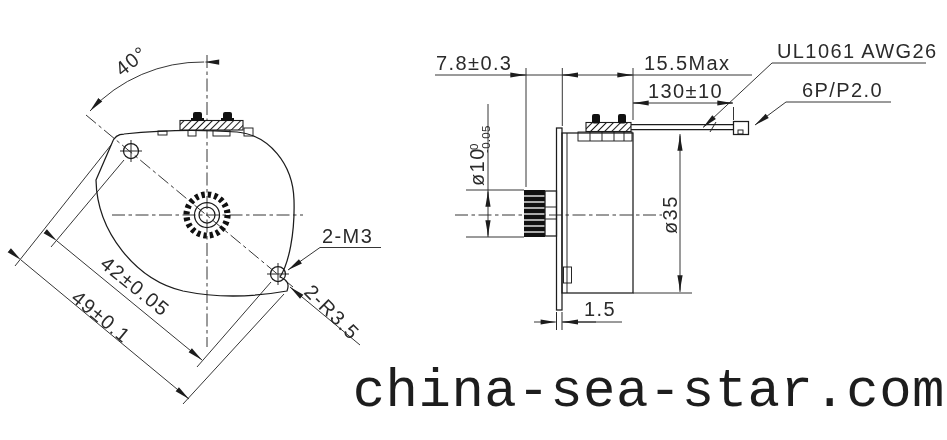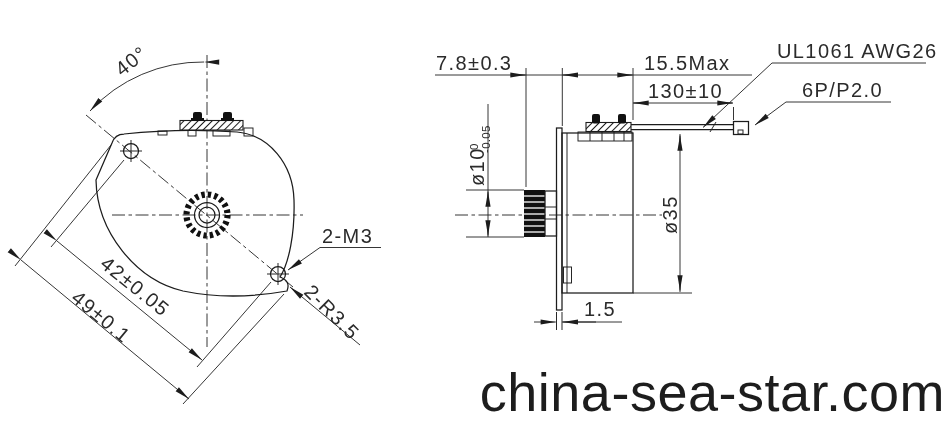--- a/index.html
+++ b/index.html
@@ -8,21 +8,21 @@
   svg{position:absolute;left:0;top:0;}
   text.d{font-family:"Liberation Sans",sans-serif;font-size:20px;letter-spacing:1.4px;
          fill:#2b2b2b;font-weight:400;}
   text.sm{font-family:"Liberation Sans",sans-serif;font-size:11.5px;letter-spacing:0.3px;fill:#2b2b2b;}
   .ol{stroke:#1c1c1c;fill:none;stroke-width:1.25;}
   .th{stroke:#1c1c1c;fill:none;stroke-width:0.95;}
   .cl{stroke:#1f1f1f;fill:none;stroke-width:0.9;stroke-dasharray:13 3.5 3.5 3.5;}
   .dm{stroke:#1f1f1f;fill:none;stroke-width:0.9;}
   .blk{fill:#111;stroke:none;}
   #watermark{position:absolute;right:2px;top:363px;font-size:54px;line-height:58px;
-             letter-spacing:0.5px;color:#1d1d1d;font-family:Liberation Sans, sans-serif;}
+             letter-spacing:0.5px;color:#1d1d1d;font-family:Liberation Mono, monospace;}
 </style>
 </head>
 <body>
 
 <div id="stage">
 <svg width="947" height="440" viewBox="0 0 947 440">
   <defs>
     <marker id="arr" orient="auto" markerUnits="userSpaceOnUse" markerWidth="17" markerHeight="8" refX="15.6" refY="3.5">
       <path d="M0.4,0.9 L15.6,3.5 L0.4,6.1 Z" fill="#1c1c1c"></path>
     </marker>

